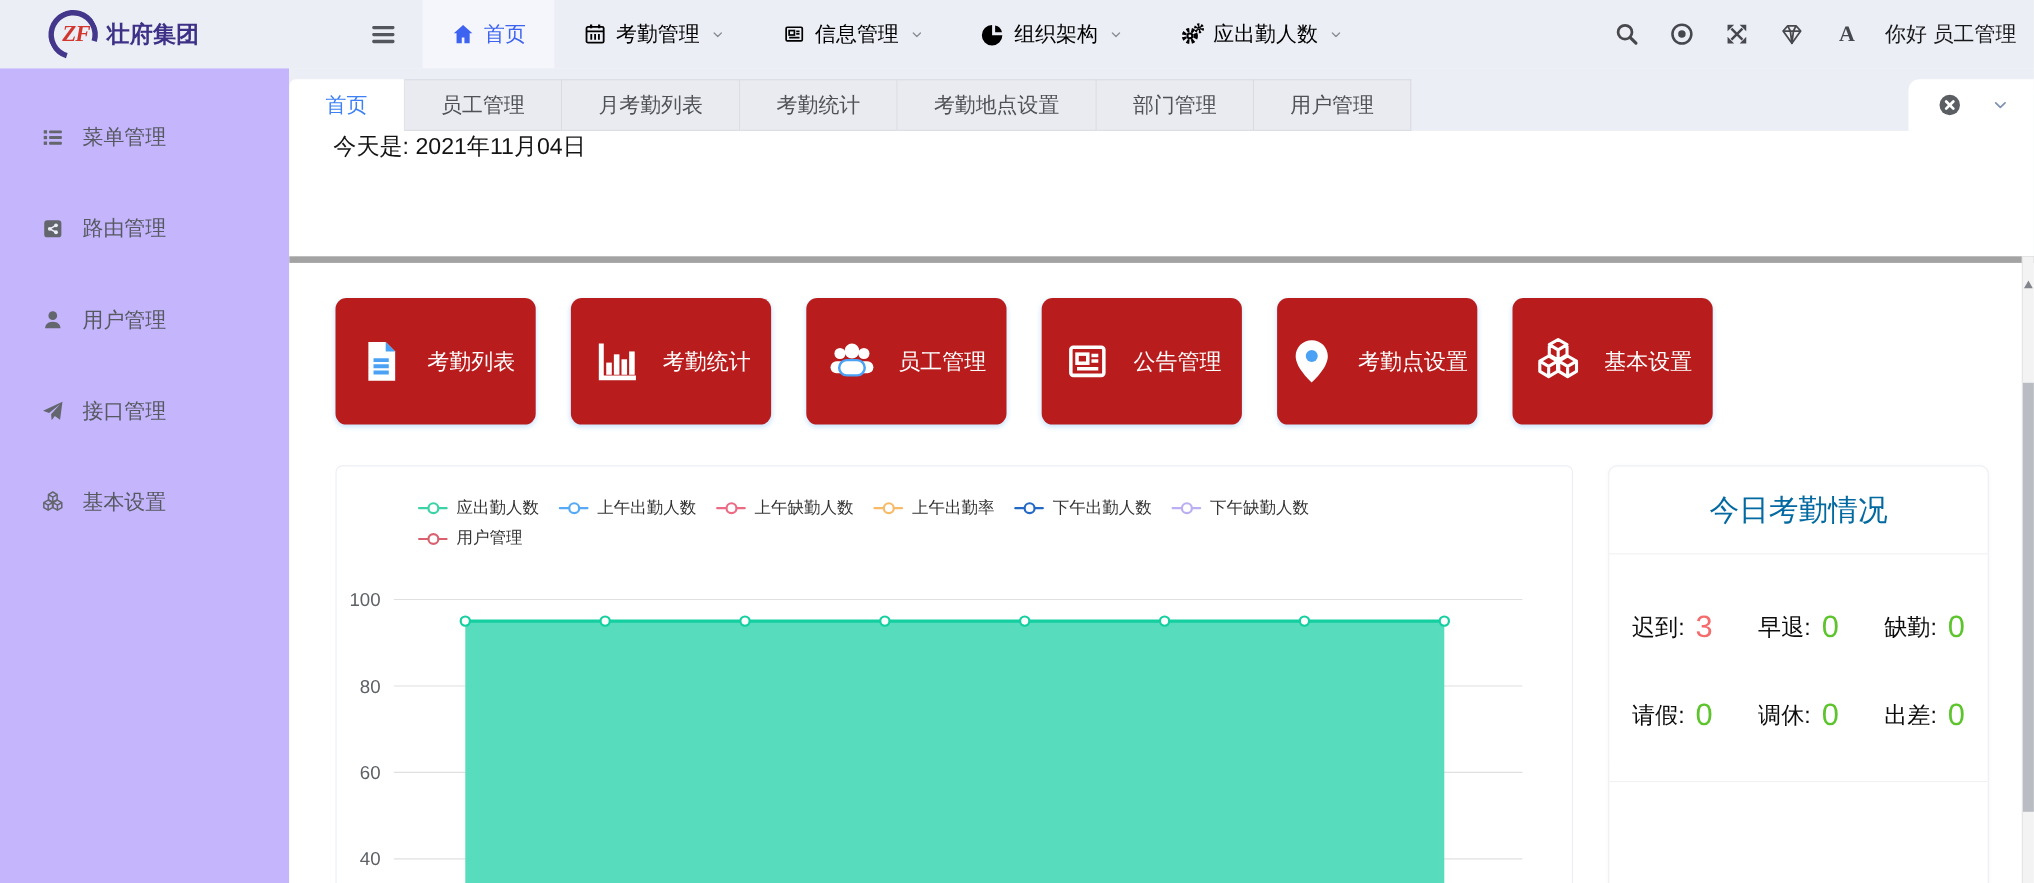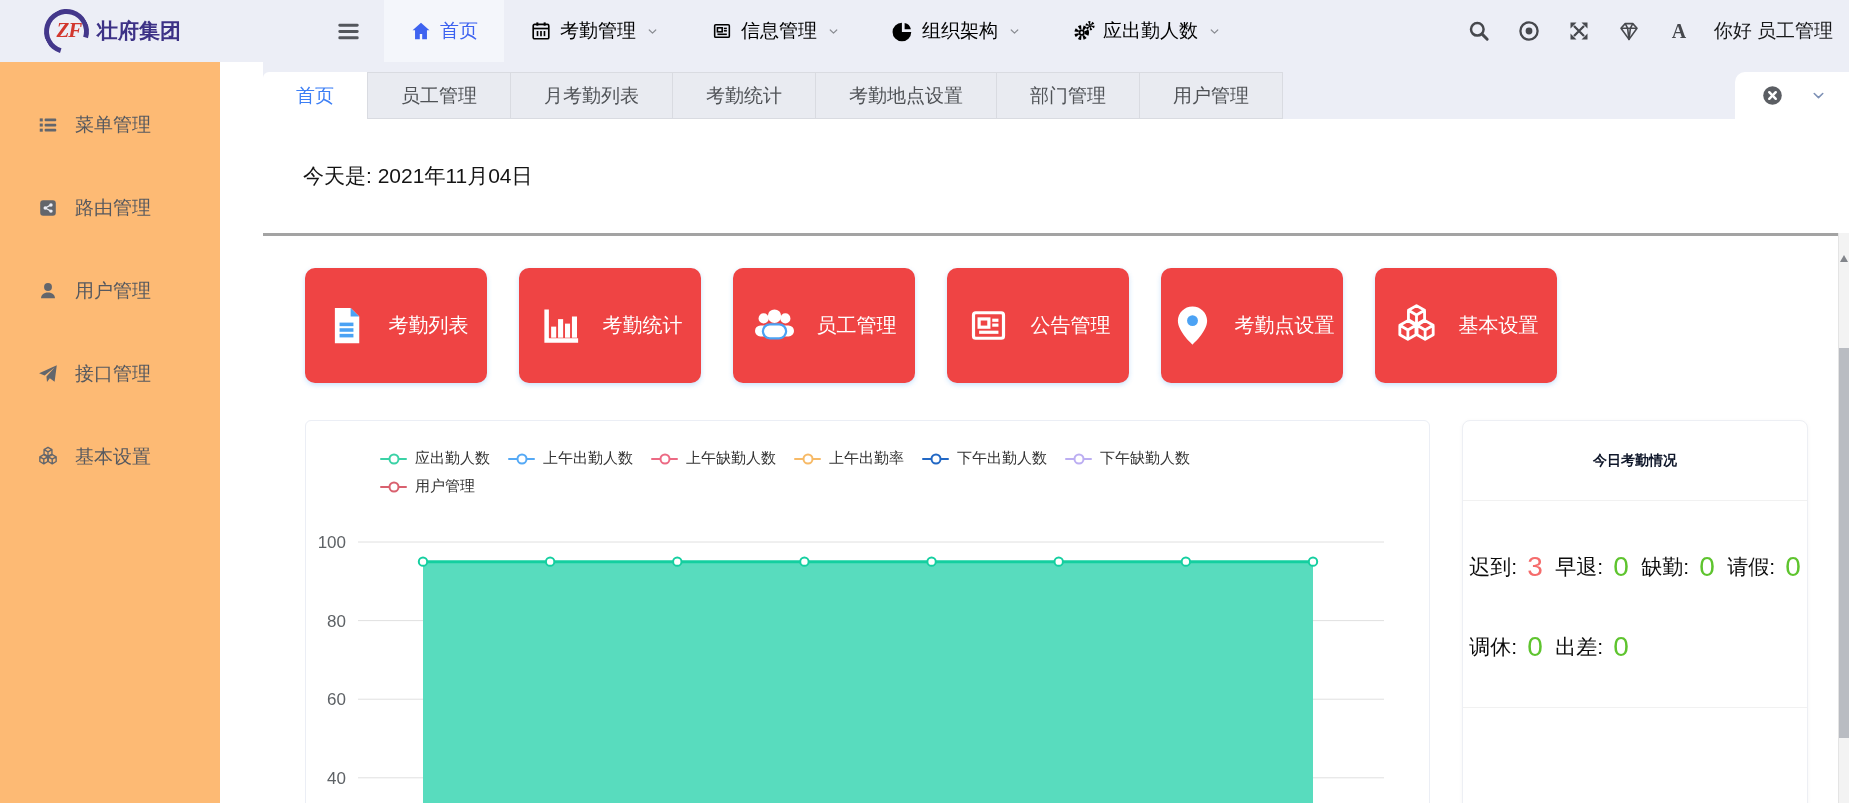--- a/index.html
+++ b/index.html
@@ -24,65 +24,65 @@
   .nav-item{display:flex;align-items:center;gap:8px;padding:0 26px;font-size:19px;
             color:#000000;cursor:pointer;white-space:nowrap}
   .nav-item.active{background:#f4f6fb;color:#3e63f0}
   .nav-item .chev{width:13px;height:13px;color:#8a8d93;margin-left:2px}
   .act-icons{display:flex;align-items:center;margin-left:auto}
   .act-btn{padding:0 13px;color:#46484d;cursor:pointer;display:flex}
   .act-btn .ic{width:24px;height:24px}
   .greeting{font-size:19px;color:#17181a;margin:0 16px 0 10px;white-space:nowrap}
 
   
-  .sidebar{position:absolute;top:62px;left:0;width:220px;bottom:0;background:#fdba74;
+  .sidebar{position:absolute;top:62px;left:0;width:263px;bottom:0;background:#c4b5fd;
            padding-top:21px;box-sizing:border-box}
   .side-item{height:83px;display:flex;align-items:center;padding-left:37px;gap:16px;
              font-size:19px;color:#56595f;cursor:pointer}
   .side-item .ic{color:#63666c}
 
   
   .main{position:absolute;left:263px;top:62px;right:0;bottom:0;background:#eceef6}
   .tabstrip{height:57px;display:flex;align-items:flex-end}
   .tabs{display:flex;height:47px}
   .tab{display:flex;align-items:center;padding:0 33px;background:#e9ebf1;
        border-right:1px solid #d9dbe1;border-top:1px solid #d9dbe1;border-bottom:1px solid #d9dbe1;
        font-size:19px;color:#4f5256;cursor:pointer;white-space:nowrap}
   .tab.active{background:#fff;color:#3d7ff5;border-top:none;border-bottom:none;
               border-top-left-radius:6px}
   .tab-controls{margin-left:auto;height:47px;background:#fff;border-top-left-radius:10px;
                 display:flex;align-items:center;gap:26px;padding:0 22px 0 26px}
   .ic-close{width:23px;height:23px;color:#5b5e63;cursor:pointer}
   .ic-chev{width:17px;height:17px;color:#7d90b5;cursor:pointer}
 
   .content{position:absolute;left:0;right:0;top:57px;height:950px;background:#fff}
-  .date-block{height:114px;border-bottom:3px solid #a3a3a3;display:flex;align-items:center;
+  .date-block{height:114px;border-bottom:6px solid #a3a3a3;display:flex;
               padding-left:40px;font-size:21px;color:#141414}
   .quick-row{display:flex;gap:32px;margin:32px 0 0 42px}
-  .qbtn{width:182px;height:115px;background:#ef4444;border-radius:10px;color:#fff;
+  .qbtn{width:182px;height:115px;background:#b91c1c;border-radius:10px;color:#fff;
         display:flex;align-items:center;justify-content:center;gap:20px;font-size:20px;
         cursor:pointer;box-shadow:0 2px 5px rgba(75,162,244,.30)}
   .qbtn .ic{width:45px;height:45px}
 
   .panel-row{display:flex;gap:32px;margin:37px 0 0 42px;align-items:flex-start}
   .chart-card{position:relative;width:1125px;height:470px;background:#fff;
               border:1px solid #ebeef5;border-radius:6px;box-sizing:border-box}
   .legend{position:absolute;left:74px;top:28px;width:830px;display:flex;flex-wrap:wrap;
           column-gap:18px;row-gap:9px;z-index:2}
   .legend-item{display:flex;align-items:center;gap:8px;font-size:15px;color:#333;cursor:pointer}
   .lmark{position:relative;width:27px;height:2px;border-radius:1px;background:currentColor}
   .lmark::after{content:"";position:absolute;left:50%;top:50%;transform:translate(-50%,-50%);
                 width:7px;height:7px;border-radius:50%;background:#fff;border:2px solid currentColor}
   .chart-svg{position:absolute;left:0;top:0}
 
   .today-card{width:346px;height:520px;background:#fff;border:1px solid #edeff4;border-radius:8px;
               box-sizing:border-box;box-shadow:0 1px 5px rgba(0,0,0,.04)}
   .tc-title{height:79px;display:flex;align-items:center;justify-content:center;
-            font-size:14px;font-weight:700;color:#0f172a;border-bottom:1px solid #f1f1f1}
-  .tc-stats{display:grid;grid-template-columns:1fr 1fr 1fr 1fr;padding-top:26px}
+            font-size:27px;font-weight:400;color:#0369a1;border-bottom:1px solid #f1f1f1}
+  .tc-stats{display:grid;grid-template-columns:1fr 1fr 1fr;padding-top:26px}
   .stat-cell{height:80px;display:flex;align-items:center;justify-content:center;gap:10px}
   .stat-label{font-size:21px;color:#0c0c0c}
   .stat-value{font-size:28px}
   .tc-divider{margin-top:20px;border-top:1px solid #f1f1f1}
 
   
   .vscroll{position:absolute;top:233px;right:0;width:11px;bottom:0;background:#f3f3f3;
            border-left:1px solid #e4e4e4;z-index:20;box-sizing:border-box}
   .vs-arrow{position:absolute;top:22px;left:50%;transform:translateX(-50%);width:0;height:0;
             border-left:4px solid transparent;border-right:4px solid transparent;

